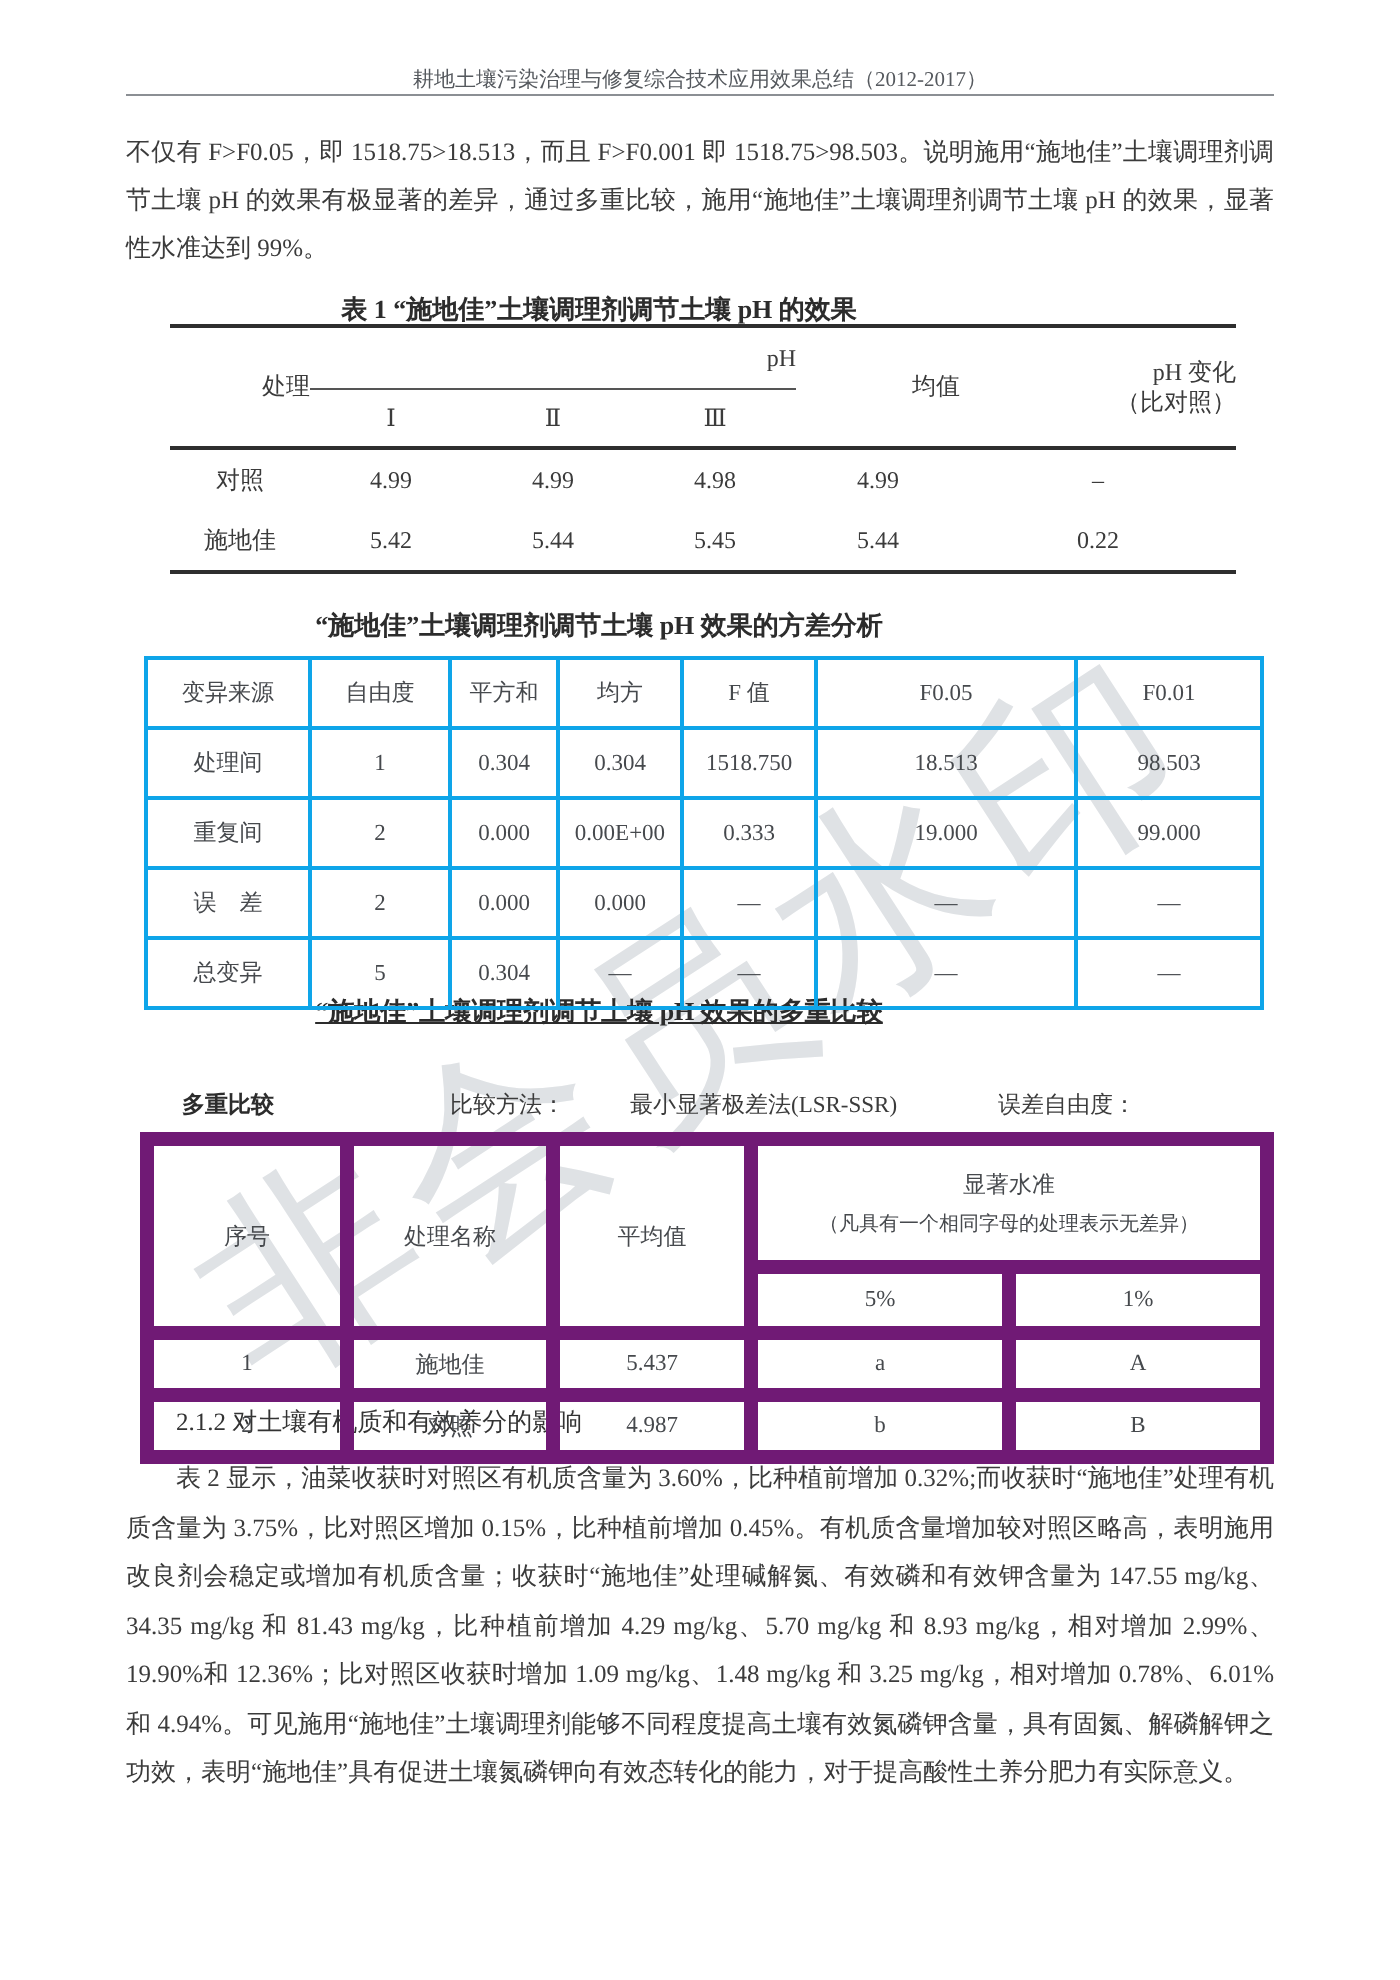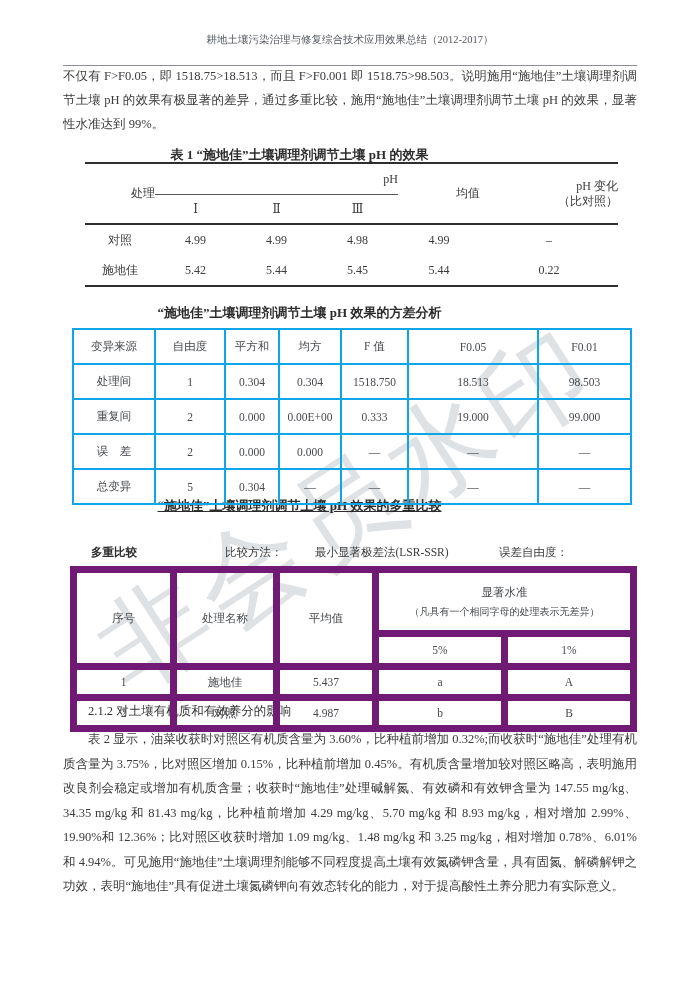--- a/index.html
+++ b/index.html
@@ -11,21 +11,21 @@
   
   .watermark{
     position:absolute;top:438px;left:48px;width:600px;text-align:center;
     font-size:106px;letter-spacing:7px;color:#dfe2e5;white-space:nowrap;
     transform:rotate(-33deg);transform-origin:center;
     font-family:"Liberation Sans","DejaVu Sans",sans-serif;z-index:0;
   }
   
   .running-header{
     position:absolute;top:33px;left:63px;width:574px;text-align:center;
-    font-size:10.5px;color:#55595e;padding-bottom:18px;border-bottom:1px solid #8b8f94;
+    font-size:10.5px;color:#55595e;padding-bottom:0;border-bottom:1px solid #8b8f94;
   }
   
   .para{
     position:absolute;left:63px;width:574px;text-align:justify;
     font-size:12.5px;line-height:24px;color:#3b3b3b;
   }
   #para-top{top:64px;}
   #para-212{top:727px;text-indent:2em;line-height:24.5px;}
   .section-heading{
     position:absolute;top:703px;left:88px;font-size:12.5px;color:#333;

